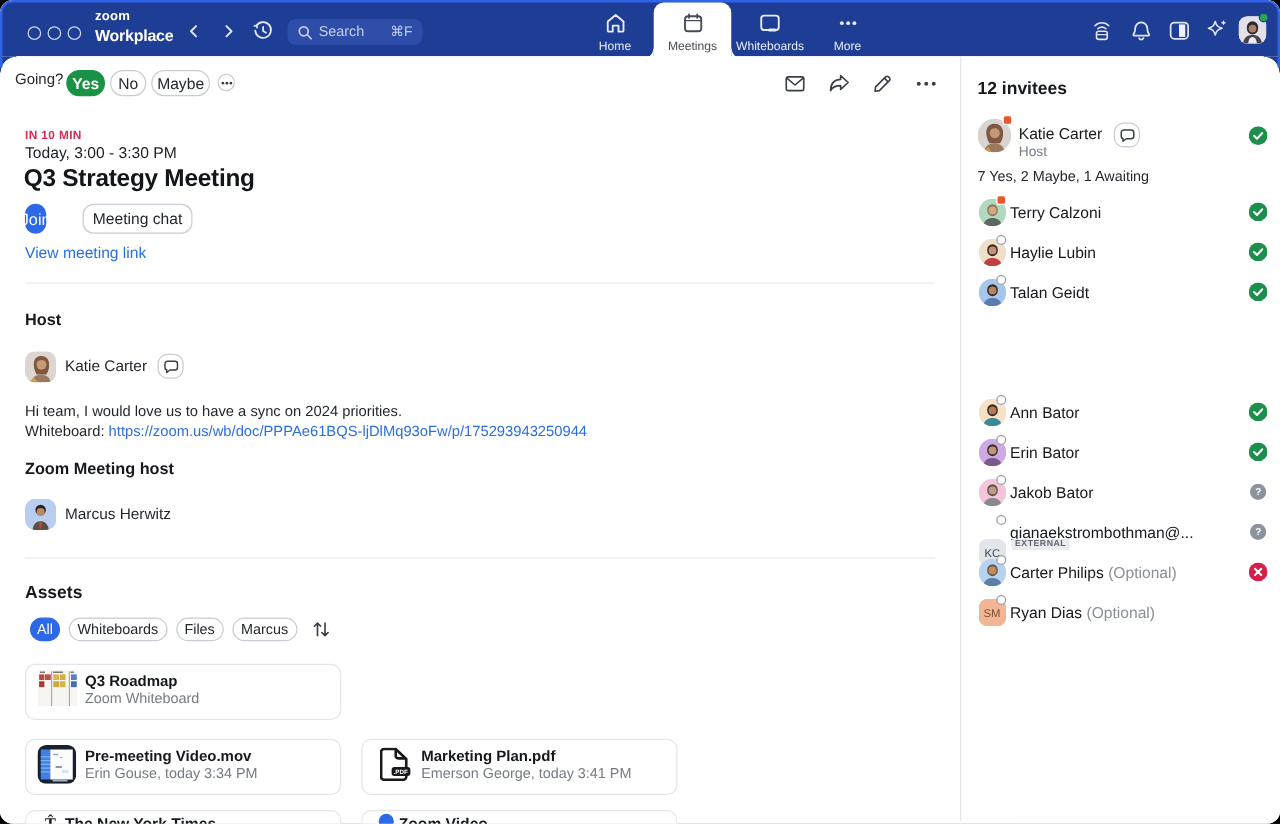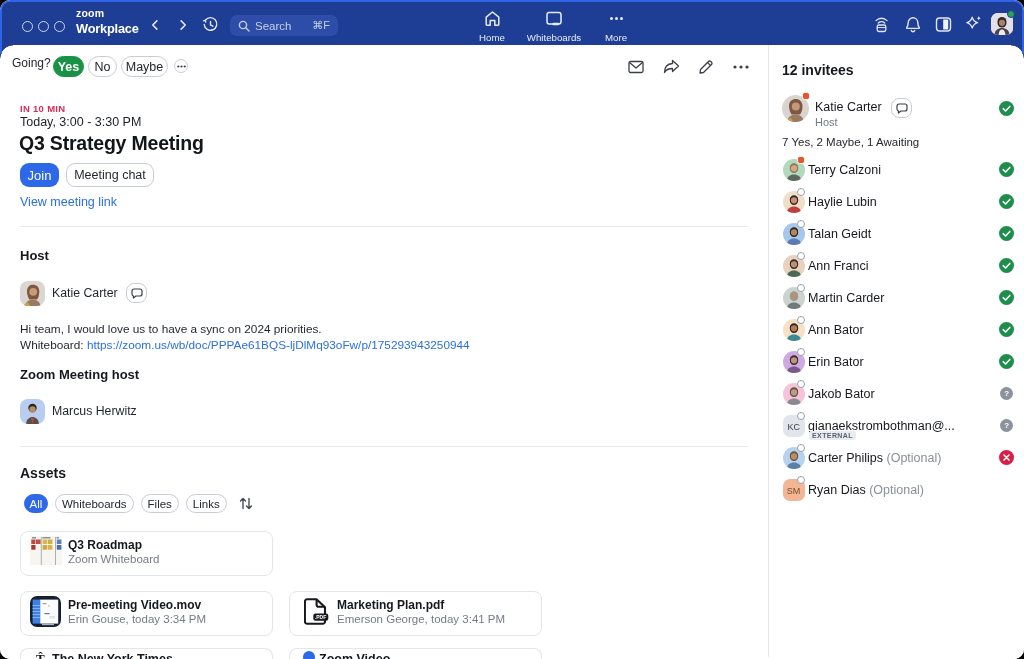--- a/index.html
+++ b/index.html
@@ -31,21 +31,21 @@
 .sidebar { position:absolute; left:768px; top:0; width:256px; height:612px; border-left:1px solid #e4e7ec; }
 .main { position:absolute; left:0; top:0; width:768px; height:614px; }
 
 .going { position:absolute; left:12px; top:11px; font-size:12px; color:#23272e; display:flex; align-items:center; }
 .pill { height:21px; border-radius:11px; border:1px solid #c8ccd4; background:#fff; color:#23272e; font-size:12.5px; display:inline-flex; align-items:center; justify-content:center; }
 .pill.green { background:#1a9245; border-color:#1a9245; color:#fff; font-weight:600; }
 
 .in10 { position:absolute; left:20px; top:58px; color:#d92c55; font-size:9.5px; font-weight:bold; letter-spacing:0.3px; }
 .today { position:absolute; left:20px; top:70px; color:#1c2026; font-size:12.5px; }
 .h1 { position:absolute; left:19px; top:87px; color:#131619; font-size:19.5px; font-weight:bold; letter-spacing:-0.2px; }
-.btn-join { position:absolute; left:20px; top:118px; width:39px; height:24px; background:#2d68e8; border-radius:9px; color:#fff; font-size:13px; display:flex; align-items:center; justify-content:center; }
+.btn-join { position:absolute; left:20px; top:118px; width:17px; height:24px; background:#2d68e8; border-radius:9px; color:#fff; font-size:13px; display:flex; align-items:center; justify-content:center; }
 .btn-chat { position:absolute; left:66px; top:118px; width:88px; height:24px; background:#fff; border:1px solid #c8ccd4; border-radius:9px; color:#1f242b; font-size:12.5px; display:flex; align-items:center; justify-content:center; }
 .viewlink { position:absolute; left:20px; top:150px; color:#2a6fdf; font-size:12.5px; }
 .divider { position:absolute; left:20px; width:728px; height:1px; background:#e8eaee; }
 .sect { position:absolute; left:20px; color:#15181d; font-size:13px; font-weight:bold; }
 .avatar24 { position:absolute; width:25px; height:25px; border-radius:8px; overflow:hidden; }
 .prow-name { position:absolute; left:52px; font-size:12.3px; color:#1f242b; }
 .chatbtn { position:absolute; border:1.2px solid #c8ccd4; border-radius:8px; display:flex; align-items:center; justify-content:center; background:#fff; }
 .msg { position:absolute; left:20px; font-size:11.8px; color:#1f242b; }
 .link { color:#2a6fdf; }
 
@@ -107,20 +107,28 @@
       <span class="txt">Search</span>
         <span class="kb">⌘F</span>
     </div>
     <div class="tabs">
       <div class="tab">
         <svg width="19" height="19" viewBox="0 0 19 19" fill="none" stroke="#e8edfa" stroke-width="1.5" stroke-linecap="round" stroke-linejoin="round">
             <path d="M3.2 8.2 L9.5 3 L15.8 8.2 V15.5 a0.8 0.8 0 0 1 -0.8 0.8 H11.8 V11.5 H7.2 V16.3 H4 a0.8 0.8 0 0 1 -0.8 -0.8 Z"></path>
           </svg>
         <div class="lbl">Home</div>
       </div>
+      <div class="tab active">
+        <svg width="19" height="19" viewBox="0 0 19 19" fill="none" stroke="#474c54" stroke-width="1.5" stroke-linecap="round" stroke-linejoin="round">
+            <rect x="3" y="4" width="13" height="12" rx="2.5"></rect>
+            <path d="M6.2 2.5 V5.2 M12.8 2.5 V5.2"></path>
+            <path d="M3.4 7.5 H15.6" stroke-width="1.1"></path>
+          </svg>
+        <div class="lbl">Meetings</div>
+      </div>
       <div class="tab">
         <svg width="20" height="19" viewBox="0 0 20 19" fill="none" stroke="#e8edfa" stroke-width="1.5" stroke-linecap="round" stroke-linejoin="round">
             <rect x="3" y="3.5" width="14" height="11.5" rx="2.2"></rect>
             <path d="M9.5 15 h4.5" stroke-width="2.4"></path>
           </svg>
         <div class="lbl">Whiteboards</div>
       </div>
       <div class="tab">
         <svg width="19" height="19" viewBox="0 0 19 19" fill="#e8edfa">
             <circle cx="4.5" cy="9.5" r="1.5"></circle>
@@ -225,21 +233,21 @@
             <path d="M11 19 l1.5 6 1.5 -6 Z" fill="#c04a38"></path>
           </svg>
       </div>
       <div class="prow-name" style="top:359px">Marcus Herwitz</div>
       <div class="divider" style="top:401px"></div>
       <div class="sect" style="top:420px;font-size:14px;">Assets</div>
       <div class="fpill-row">
         <div class="fpill blue" style="width:24px;padding:0;justify-content:center;">All</div>
         <div class="fpill">Whiteboards</div>
         <div class="fpill">Files</div>
-        <div class="fpill">Links</div>
+        <div class="fpill">Marcus</div>
         <svg style="margin-left:5px" width="14" height="15" viewBox="0 0 14 15" fill="none" stroke="#3a3f47" stroke-width="1.3" stroke-linecap="round" stroke-linejoin="round">
             <path d="M4 12.5 V2.5 M4 2.5 L1.5 5 M4 2.5 L6.5 5"></path>
             <path d="M10 2.5 V12.5 M10 12.5 L7.5 10 M10 12.5 L12.5 10"></path>
           </svg>
       </div>
       <div class="card" style="left:20px;top:486px;">
         <div class="ic" style="left:9px;top:4px;"><svg width="32" height="29" viewBox="0 0 32 29">
               <rect width="32" height="29" rx="1.5" fill="#f6f5f2"></rect>
               <path d="M11.3 1 V29 M25.5 1 V29" stroke="#90908e" stroke-width="0.7"></path>
               <rect x="2" y="1.2" width="4" height="1.2" fill="#777"></rect>
@@ -363,48 +371,20 @@
               <circle cx="11" cy="9.3" r="3.1" fill="#c89070"></circle>
               <path d="M3.5 22 c0.6-4.6 3.8-6.6 7.5-6.6 s6.9 2 7.5 6.6 Z" fill="#c04040"></path>
             </svg></div>
         <div class="badge"></div>
         <div class="nm">Haylie Lubin</div>
         <div class="stat"><svg width="15" height="15" viewBox="0 0 15 15">
               <circle cx="7.5" cy="7.5" r="7.5" fill="#1e8e4d"></circle>
               <path d="M4.2 7.6 L6.6 10 L10.8 5.4" stroke="#fff" stroke-width="1.5" fill="none" stroke-linecap="round" stroke-linejoin="round"></path>
             </svg></div>
       </div>
-      <div class="irow" style="top:210px">
-        <div class="av22"><svg width="22" height="22" viewBox="0 0 22 22">
-              <rect width="22" height="22" fill="#e6d2be"></rect>
-              <path d="M6.8 8.5 a4.2 4.2 0 0 1 8.4 0 v1.2 a4.2 4.2 0 0 1 -8.4 0 Z" fill="#3a302a"></path>
-              <circle cx="11" cy="9.3" r="3.1" fill="#c09070"></circle>
-              <path d="M3.5 22 c0.6-4.6 3.8-6.6 7.5-6.6 s6.9 2 7.5 6.6 Z" fill="#4a6a52"></path>
-            </svg></div>
-        <div class="badge"></div>
-        <div class="nm">Ann Franci</div>
-        <div class="stat"><svg width="15" height="15" viewBox="0 0 15 15">
-              <circle cx="7.5" cy="7.5" r="7.5" fill="#1e8e4d"></circle>
-              <path d="M4.2 7.6 L6.6 10 L10.8 5.4" stroke="#fff" stroke-width="1.5" fill="none" stroke-linecap="round" stroke-linejoin="round"></path>
-            </svg></div>
-      </div>
-      <div class="irow" style="top:242px">
-        <div class="av22"><svg width="22" height="22" viewBox="0 0 22 22">
-              <rect width="22" height="22" fill="#ccd2cc"></rect>
-              <path d="M6.8 8.5 a4.2 4.2 0 0 1 8.4 0 v1.2 a4.2 4.2 0 0 1 -8.4 0 Z" fill="#9a9a98"></path>
-              <circle cx="11" cy="9.3" r="3.1" fill="#b89078"></circle>
-              <path d="M3.5 22 c0.6-4.6 3.8-6.6 7.5-6.6 s6.9 2 7.5 6.6 Z" fill="#707a7c"></path>
-            </svg></div>
-        <div class="badge"></div>
-        <div class="nm">Martin Carder</div>
-        <div class="stat"><svg width="15" height="15" viewBox="0 0 15 15">
-              <circle cx="7.5" cy="7.5" r="7.5" fill="#1e8e4d"></circle>
-              <path d="M4.2 7.6 L6.6 10 L10.8 5.4" stroke="#fff" stroke-width="1.5" fill="none" stroke-linecap="round" stroke-linejoin="round"></path>
-            </svg></div>
-      </div>
       <div class="irow" style="top:274px">
         <div class="av22"><svg width="22" height="22" viewBox="0 0 22 22">
               <rect width="22" height="22" fill="#f6e0c6"></rect>
               <path d="M6.8 8.5 a4.2 4.2 0 0 1 8.4 0 v1.2 a4.2 4.2 0 0 1 -8.4 0 Z" fill="#2e2a28"></path>
               <circle cx="11" cy="9.3" r="3.1" fill="#b87c54"></circle>
               <path d="M3.5 22 c0.6-4.6 3.8-6.6 7.5-6.6 s6.9 2 7.5 6.6 Z" fill="#3a8a96"></path>
             </svg></div>
         <div class="badge"></div>
         <div class="nm">Ann Bator</div>
         <div class="stat"><svg width="15" height="15" viewBox="0 0 15 15">
@@ -434,21 +414,21 @@
               <path d="M3.5 22 c0.6-4.6 3.8-6.6 7.5-6.6 s6.9 2 7.5 6.6 Z" fill="#8a8890"></path>
             </svg></div>
         <div class="badge"></div>
         <div class="nm">Jakob Bator</div>
         <div class="stat"><svg width="13" height="13" viewBox="0 0 13 13" style="margin:1px">
               <circle cx="6.5" cy="6.5" r="6.5" fill="#8d939c"></circle>
               <text x="4.2" y="9.3" font-size="8" fill="#fff" font-weight="bold" font-family="Liberation Sans">?</text>
             </svg></div>
       </div>
       <div class="irow" style="top:370px">
-        <div class="av22" style="border-radius:7px;"><svg width="22" height="22" viewBox="0 0 22 22">
+        <div class="av22" style="border-radius:7px;margin-top:16px;"><svg width="22" height="22" viewBox="0 0 22 22">
               <rect width="22" height="22" fill="#e2e5ea"></rect>
               <text x="4.5" y="14.5" font-size="9" fill="#3a4250" font-family="Liberation Sans">KC</text>
             </svg></div>
         <div class="badge"></div>
         <div class="nm">gianaekstrombothman@...</div>
         <div class="ext">EXTERNAL</div>
         <div class="stat"><svg width="13" height="13" viewBox="0 0 13 13" style="margin:1px">
               <circle cx="6.5" cy="6.5" r="6.5" fill="#8d939c"></circle>
               <text x="4.2" y="9.3" font-size="8" fill="#fff" font-weight="bold" font-family="Liberation Sans">?</text>
             </svg></div>

